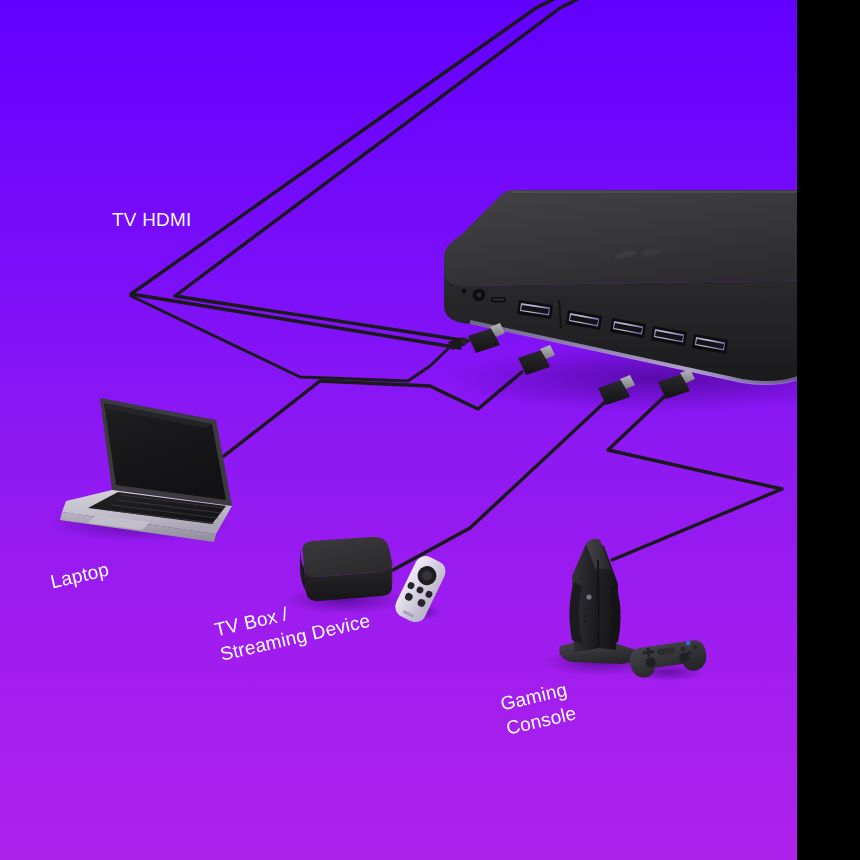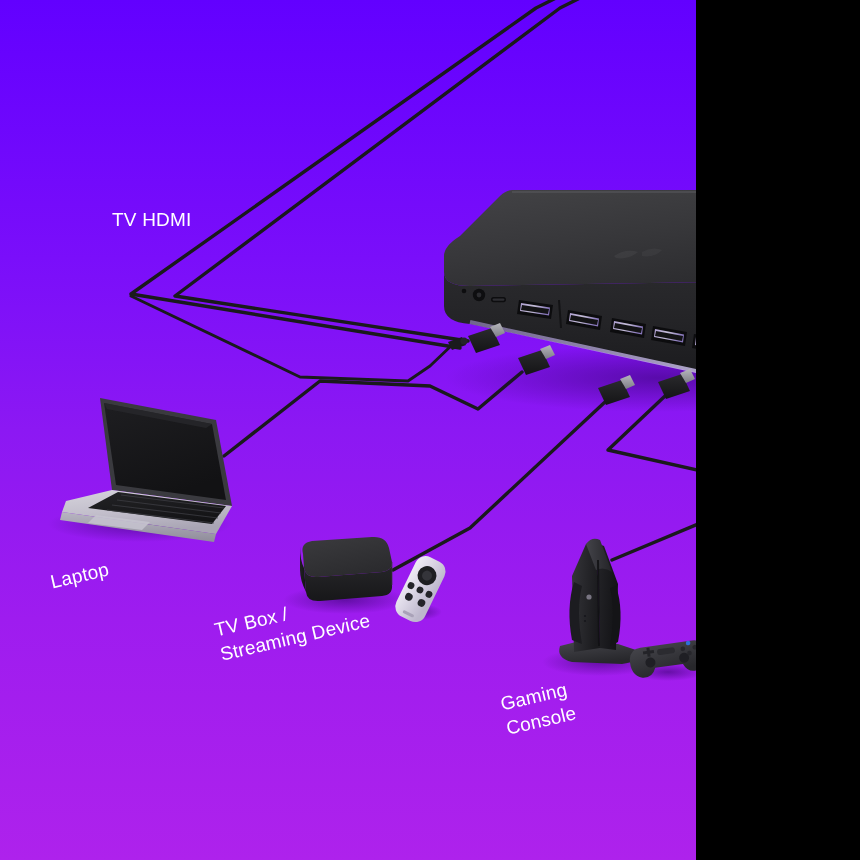--- a/index.html
+++ b/index.html
@@ -3,21 +3,21 @@
 <meta charset="utf-8">
 <title>HDMI Switch Connection Diagram</title>
 <style>
   html, body {
     margin: 0;
     padding: 0;
     background: #000;
   }
   #stage {
     position: relative;
-    width: 696px;
+    width: 797px;
     height: 860px;
     overflow: hidden;
     font-family: "Liberation Sans", sans-serif;
     background: linear-gradient(180deg, #6200FF 0%, #7A0EFA 30%, #8C18F3 50%, #9E1CEF 72%, #AE22EC 100%);
   }
   #scene {
     position: absolute;
     inset: 0;
     width: 860px;
     height: 860px;

